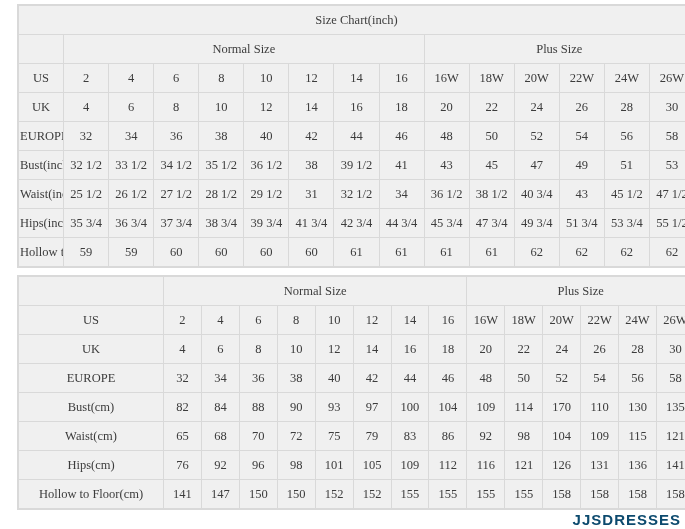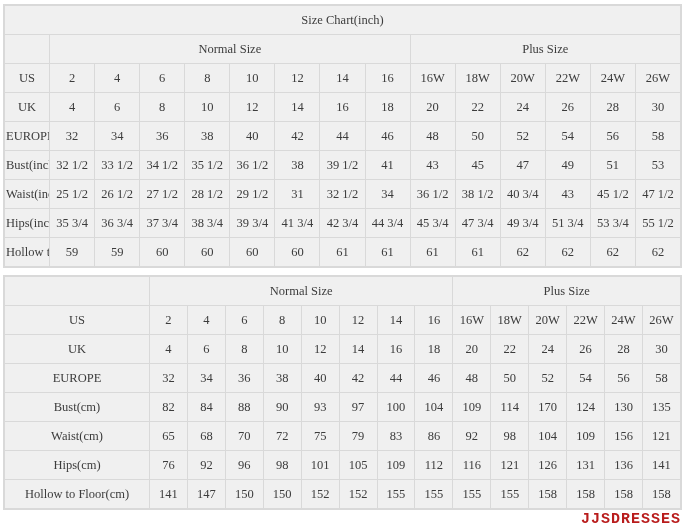--- a/index.html
+++ b/index.html
@@ -13,21 +13,21 @@
     font-family: "Liberation Serif", serif;
     color: #3a3a3a;
     overflow: hidden;
   }
   .page {
     width: 685px;
     height: 529px;
     position: relative;
     background: #ffffff;
     box-sizing: border-box;
-    padding: 4px 3px 0 3px;
+    padding: 4px 3px 0 17px;
   }
   .chart-block {
     border: 1px solid #d9d9d9;
     background: #f0f0f0;
     box-sizing: border-box;
     width: 679px;
     margin: 0 auto;
   }
   .chart-block + .chart-block {
     margin-top: 7px;
@@ -66,24 +66,24 @@
   }
   td.corner-cell {
     border-left: none;
   }
   .col-label { width: 142px; }
 
   .watermark {
     position: absolute;
     right: 4px;
     bottom: 1px;
-    font-family: Liberation Mono, monospace;
+    font-family: Liberation Sans, sans-serif;
     font-size: 15px;
     letter-spacing: 1px;
-    color: #b91c1c;
+    color: #0c4a6e;
     font-weight: bold;
     pointer-events: none;
   }
 </style>
 </head>
 <body>
 
 <div class="page">
 
   <div class="chart-block">
@@ -296,40 +296,40 @@
           <td>84</td>
           <td>88</td>
           <td>90</td>
           <td>93</td>
           <td>97</td>
           <td>100</td>
           <td>104</td>
           <td>109</td>
           <td>114</td>
           <td>170</td>
-          <td>124</td>
+          <td>110</td>
           <td>130</td>
           <td>135</td>
         </tr>
 
         <tr>
           <td class="row-label col-label">Waist(cm)</td>
           <td>65</td>
           <td>68</td>
           <td>70</td>
           <td>72</td>
           <td>75</td>
           <td>79</td>
           <td>83</td>
           <td>86</td>
           <td>92</td>
           <td>98</td>
           <td>104</td>
           <td>109</td>
-          <td>156</td>
+          <td>115</td>
           <td>121</td>
         </tr>
 
         <tr>
           <td class="row-label col-label">Hips(cm)</td>
           <td>76</td>
           <td>92</td>
           <td>96</td>
           <td>98</td>
           <td>101</td>

